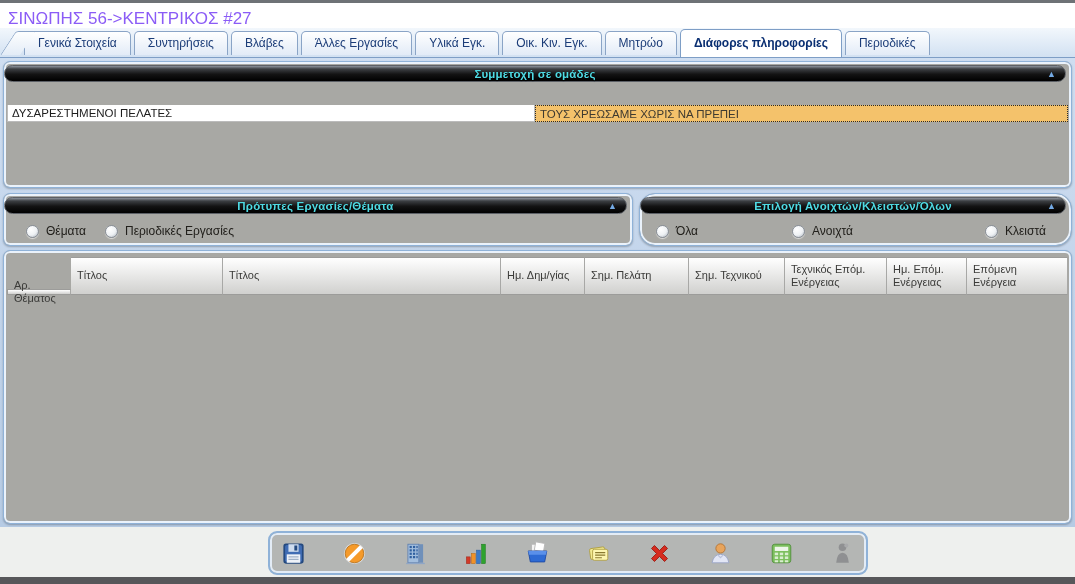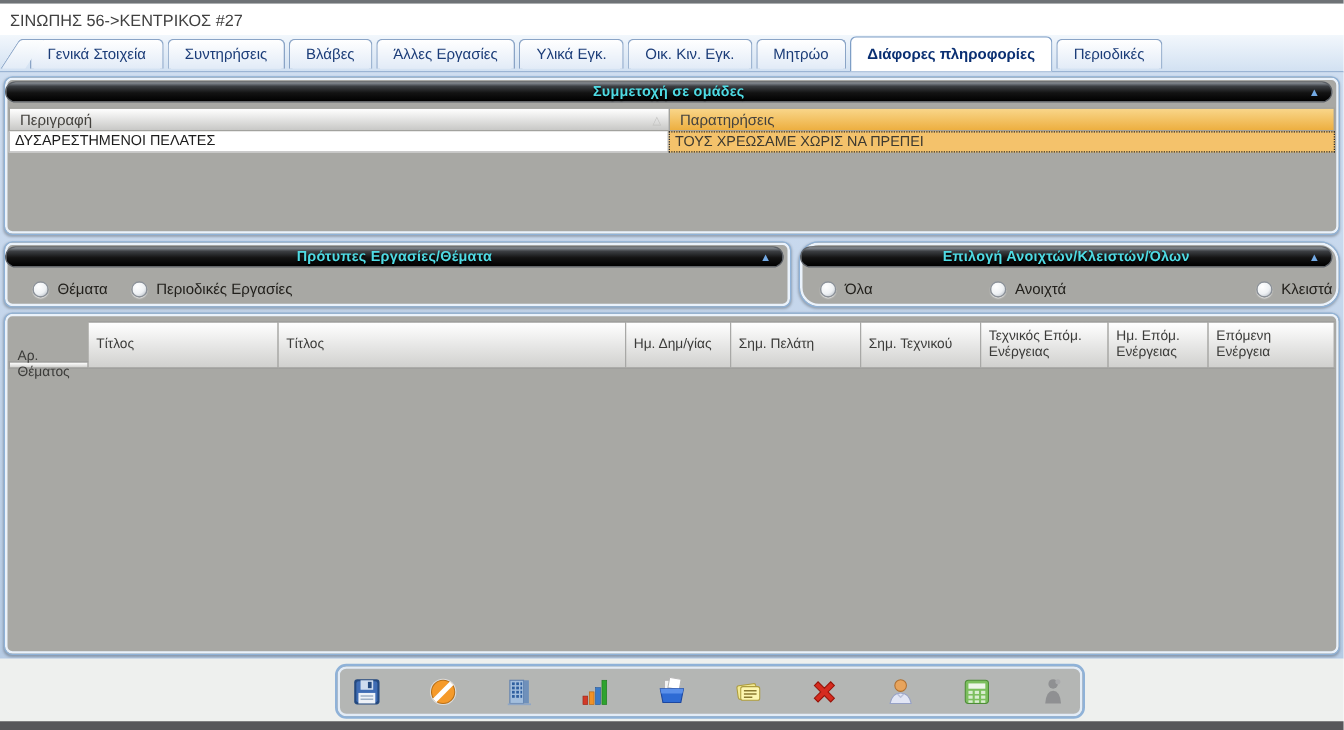--- a/index.html
+++ b/index.html
@@ -4,21 +4,21 @@
 <style>
   * { margin:0; padding:0; box-sizing:border-box; }
   html,body { width:1075px; height:584px; }
   body {
     position:relative; overflow:hidden; background:#ffffff;
     font-family:"Liberation Sans", sans-serif; color:#222;
   }
   
   .top-edge { position:absolute; left:0; top:0; width:1075px; height:3px; background:#6e7276; }
   .title-bar { position:absolute; left:0; top:3px; width:1075px; height:25px; background:#fff; }
-  .title-text { position:absolute; left:8px; top:6px; font-size:13px; color:#404040; }
+  .title-text { position:absolute; left:8px; top:6px; font-size:17px; color:#8b5cf6; }
 
   
   .tabstrip {
     position:absolute; left:0; top:28px; width:1075px; height:30px;
     background:linear-gradient(#f2f7fc,#d2e1f2);
     border-bottom:1px solid #7e9ec6;
     display:flex; align-items:center; padding-left:8px;
   }
   .tab-lead {
     width:20px; height:24px; border-left:1px solid #8aa4c6; border-top:1px solid #8aa4c6;
@@ -150,29 +150,20 @@
     </div>
 </div>
 
 <div class="main-frame">
 
   <div class="panel" style="left:3px; top:3px; width:1069px; height:127px;">
     <div class="pill">
       <span class="pill-title">Συμμετοχή σε ομάδες</span>
       <span class="pill-chevron">▲</span>
     </div>
-    <div class="grid-head">
-      <div class="gh-cell gh-desc">
-        <span>Περιγραφή</span>
-        <span class="sort-triangle">△</span>
-      </div>
-      <div class="gh-cell gh-notes">
-        <span>Παρατηρήσεις</span>
-      </div>
-    </div>
     <div class="grid-row">
       <div class="gr-desc">ΔΥΣΑΡΕΣΤΗΜΕΝΟΙ ΠΕΛΑΤΕΣ</div>
       <div class="gr-notes">ΤΟΥΣ ΧΡΕΩΣΑΜΕ ΧΩΡΙΣ ΝΑ ΠΡΕΠΕΙ</div>
     </div>
   </div>
 
   <div class="panel" style="left:3px; top:135px; width:630px; height:53px;">
     <div class="pill">
       <span class="pill-title">Πρότυπες Εργασίες/Θέματα</span>
       <span class="pill-chevron">▲</span>
@@ -196,21 +187,21 @@
     </div>
     <div class="radio-row">
       <label class="radio-item" style="left:16px; top:6px;">
         <span class="radio-dot"></span>
         <span>Όλα</span>
       </label>
       <label class="radio-item" style="left:152px; top:6px;">
         <span class="radio-dot"></span>
         <span>Ανοιχτά</span>
       </label>
-      <label class="radio-item" style="left:365px; top:6px;">
+      <label class="radio-item" style="left:345px; top:6px;">
         <span class="radio-dot"></span>
         <span>Κλειστά</span>
       </label>
     </div>
   </div>
 
   <div class="panel" style="left:3px; top:192px; width:1069px; height:274px;">
     <div class="issues-head">
       <div class="ih-cell" style="width:64px;">
           <span>Αρ. Θέματος</span>

